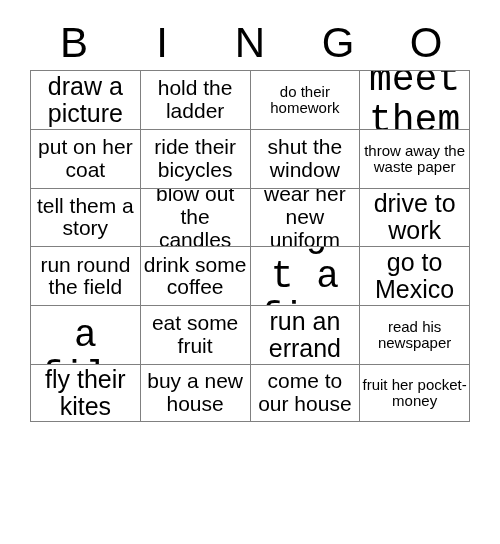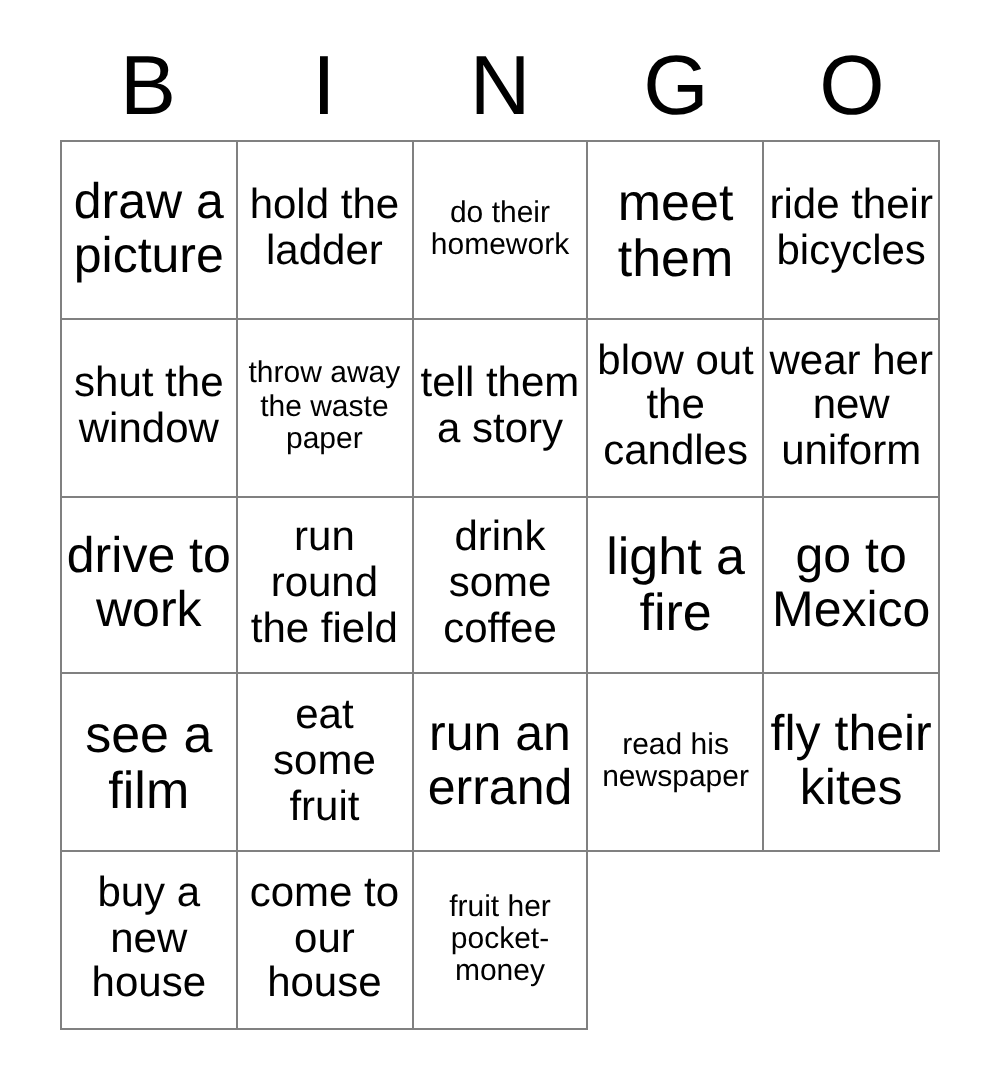--- a/index.html
+++ b/index.html
@@ -43,26 +43,26 @@
     line-height: 1;
     letter-spacing: 0;
   }
 
   
   .grid {
     position: absolute;
     left: 30px;
     top: 70px;
     width: 440px;
-    height: 445px;
+    height: 352px;
     border-top: 1px solid #808080;
     border-left: 1px solid #808080;
     box-sizing: border-box;
     display: grid;
-    grid-template-columns: repeat(5, 1fr);
+    grid-template-columns: repeat(4, 1fr);
     grid-template-rows: repeat(5, 1fr);
   }
   .cell {
     border-right: 1px solid #808080;
     border-bottom: 1px solid #808080;
     box-sizing: border-box;
     display: flex;
     align-items: center;
     justify-content: center;
     text-align: center;
@@ -71,21 +71,21 @@
   }
   .cell-text {
     display: block;
     width: 100%;
     line-height: 1.08;
     word-wrap: break-word;
     hyphens: none;
   }
 
   
-  .fs-xl  { font-size: 26px; }
+  .fs-xl  { font-size: 38px; font-family: Liberation Mono, monospace; }
   .fs-lg  { font-size: 25px; }
   .fs-md  { font-size: 21px; }
   .fs-xs  { font-size: 15px; }
 </style>
 </head>
 <body>
 
 <div class="card">
 
   <div class="header-row">
@@ -102,20 +102,23 @@
         <span class="cell-text fs-lg">draw a picture</span>
       </div>
     <div class="cell">
         <span class="cell-text fs-md">hold the ladder</span>
       </div>
     <div class="cell">
         <span class="cell-text fs-xs">do their homework</span>
       </div>
     <div class="cell">
         <span class="cell-text fs-xl">meet them</span>
+      </div>
+    <div class="cell">
+        <span class="cell-text fs-md">put on her coat</span>
       </div>
 
     <div class="cell">
         <span class="cell-text fs-md">ride their bicycles</span>
       </div>
     <div class="cell">
         <span class="cell-text fs-md">shut the window</span>
       </div>
     <div class="cell">
         <span class="cell-text fs-xs">throw away the waste paper</span>

